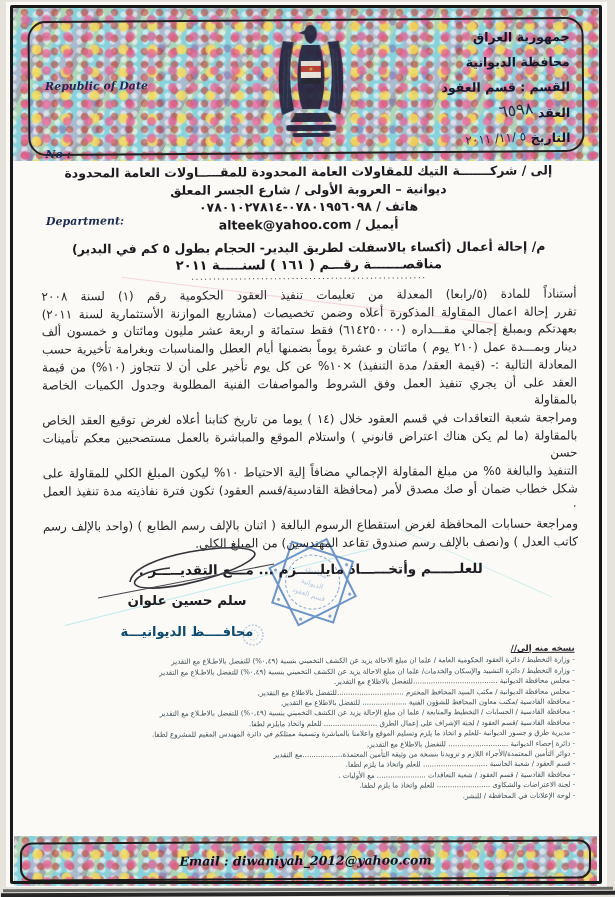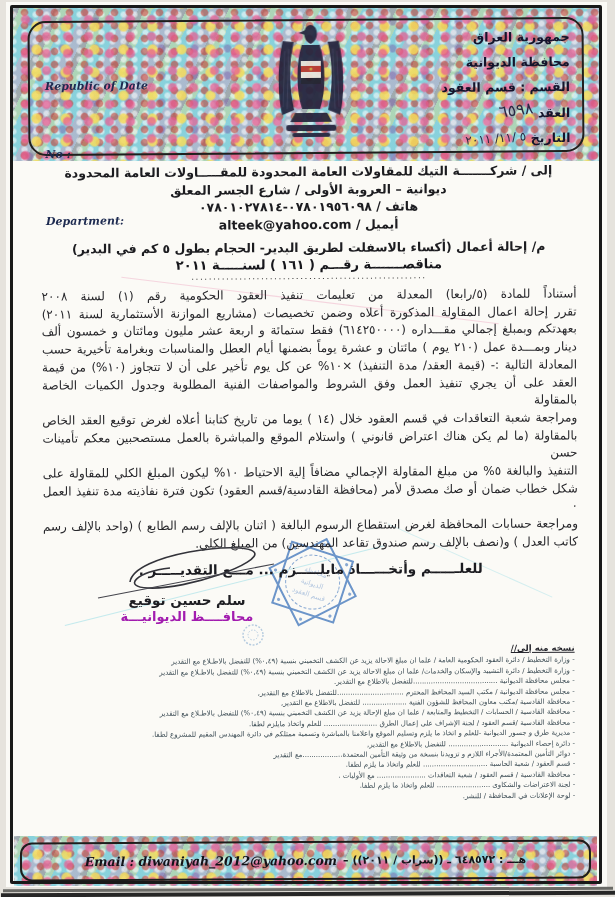--- a/index.html
+++ b/index.html
@@ -44,21 +44,21 @@
   .subject1{text-align:center;font-weight:bold;font-size:12.5px;margin-top:7px;color:#1c1c20;}
   .subject2{text-align:center;font-weight:bold;font-size:13px;margin-top:2px;color:#17171c;}
   .dots{text-align:center;font-size:9px;letter-spacing:1.5px;color:#2a2a2a;line-height:9px;}
   .para{margin-top:6px;font-size:12px;line-height:17.7px;color:#27272b;}
   .para .pline{text-align:justify;text-align-last:justify;}
   .para .pline.short{text-align-last:right;}
   .closing{text-align:center;font-weight:bold;font-size:13.5px;margin-top:8px;color:#1b1b20;}
 
   .sig{position:absolute;left:72px;top:538px;width:230px;text-align:center;direction:rtl;z-index:3;}
   .sig-name{font-weight:bold;font-size:13.5px;color:#1d1d22;margin-top:-14px;}
-  .sig-title{font-weight:bold;font-size:13px;color:#a21caf;margin-top:1px;}
+  .sig-title{font-weight:bold;font-size:13px;color:#0c4a6e;margin-top:16px;}
 
   .stamp{position:absolute;left:260px;top:530px;z-index:2;opacity:.82;transform:rotate(18deg);}
   .ministamp{position:absolute;left:240px;top:622px;opacity:.5;}
   .artifact{position:absolute;z-index:1;}
 
   .cc{position:absolute;left:52px;right:40px;top:644px;direction:rtl;text-align:right;
       font-size:7px;line-height:10.4px;color:#3e4e56;z-index:3;transform:rotate(-0.3deg);}
   .cc-head{font-size:8.5px;font-weight:bold;text-decoration:underline;color:#23232a;margin-bottom:2px;}
 
   .bottom-band{position:absolute;left:14px;right:18px;top:836px;height:50px;z-index:2;}
@@ -153,21 +153,21 @@
     </div>
 
     <div class="closing">للعلــــــم وأتخــــــاذ مايلـــــزم ... مـــع التقديـــــر .</div>
   </div>
 
   <div class="sig">
     <svg width="190" height="64" viewBox="0 0 190 64" aria-hidden="true">
       <path d="M38 44 C42 16 150 2 162 14 C172 24 96 52 56 50 C30 49 44 34 78 30" fill="none" stroke="#33333a" stroke-width="1.6"></path>
       <path d="M6 60 L182 26" fill="none" stroke="#44444c" stroke-width="1.1"></path>
     </svg>
-    <div class="sig-name">سلم حسين توقيع</div>
+    <div class="sig-name">سلم حسين علوان</div>
     <div class="sig-title">محافــــظ الديوانيـــة</div>
   </div>
 
   <div class="stamp">
     <svg width="104" height="104" viewBox="0 0 104 104" aria-hidden="true">
       <g fill="none" stroke="#4d7fc0" stroke-width="2">
         <rect x="20" y="20" width="64" height="64"></rect>
         <rect x="20" y="20" width="64" height="64" transform="rotate(45 52 52)"></rect>
         <circle cx="52" cy="52" r="27" stroke-width="1" stroke-dasharray="3 2" opacity=".8"></circle>
       </g>
@@ -213,21 +213,20 @@
     <div>- دائرة إحصاء الديوانية ........................... للتفضل بالاطلاع مع التقدير,</div>
     <div>- دوائر التأمين المعتمدة/الأجراء اللازم و تزويدنا بنسخة من وثيقة التأمين المعتمدة..................مع التقدير</div>
     <div>- قسم العقود / شعبة الحاسبة ............................. للعلم واتخاذ ما يلزم لطفا.</div>
     <div>- محافظة القادسية / قسم العقود / شعبة التعاقدات ...................... مع الأوليات .</div>
     <div>- لجنة الاعتراضات والشكاوى ........................ للعلم واتخاذ ما يلزم لطفا.</div>
     <div>- لوحة الإعلانات في المحافظة / للنشر.</div>
   </div>
 
   <div class="bottom-band pattern">
     <div class="footer-outline">
-      <span class="foot-ar">هـــ : ٦٤٨٥٧٢ ـ ((سراب / ٢٠١١)) –</span>
       <span class="foot-email">Email : diwaniyah_2012@yahoo.com</span>
     </div>
   </div>
 
   <div class="frame"></div>
   <div class="edge1"></div>
   <div class="edge2"></div>
 </div>
 
 </body></html>

